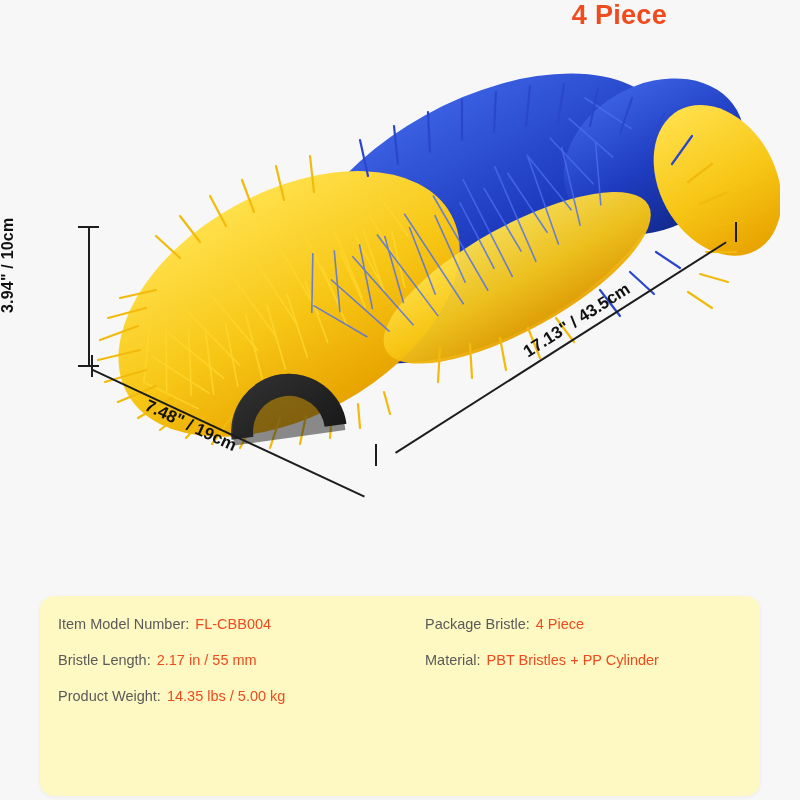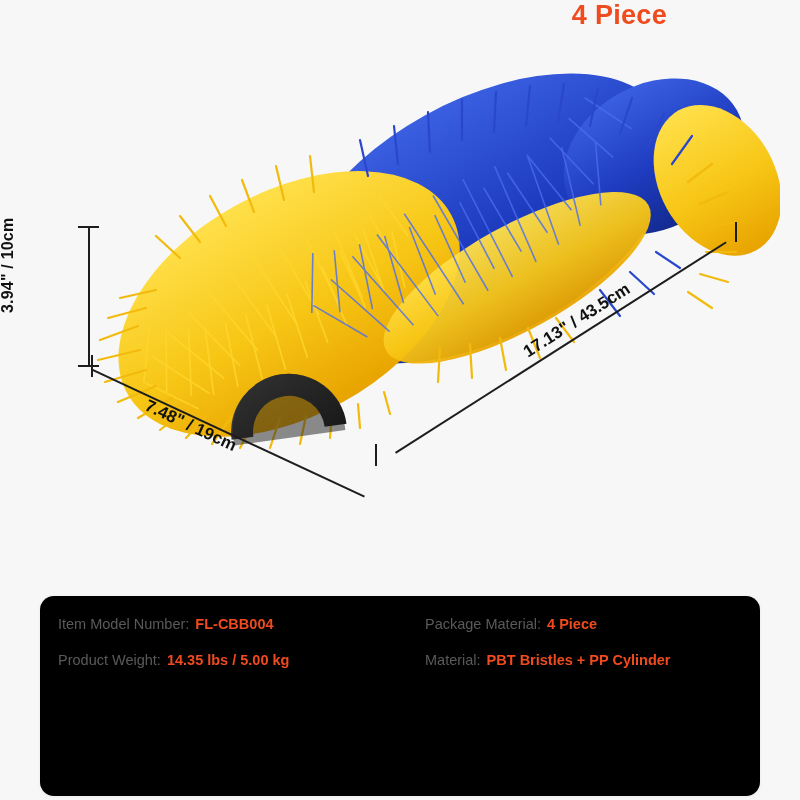--- a/index.html
+++ b/index.html
@@ -142,21 +142,21 @@
     font-size: 17px;
   }
 
   
   #spec-card {
     position: absolute;
     left: 40px;
     top: 596px;
     width: 720px;
     height: 200px;
-    background: #000000;
+    background: #fef9c3;
     border-radius: 14px;
     box-shadow: 0 1px 4px rgba(0,0,0,0.05);
     overflow: hidden;
   }
   .spec-col {
     position: absolute;
     top: 20px;
   }
   #spec-col-left { left: 18px; width: 350px; }
   #spec-col-right { left: 385px; width: 335px; }
@@ -167,21 +167,21 @@
     height: 36px;
     font-size: 14.5px;
   }
   .spec-label {
     color: #5a5a5a;
     margin-right: 6px;
     white-space: nowrap;
   }
   .spec-value {
     color: #ef4b1e;
-    font-weight: bold;
+    font-weight: normal;
     white-space: nowrap;
   }
 </style>
 </head>
 <body>
 
 <div id="product-image-area">
 
   <div id="piece-badge">4 Piece</div>
 
@@ -364,28 +364,32 @@
   <div class="dim-label" id="dim-length-label">17.13" / 43.5cm</div>
 </div>
 
 <div id="spec-card">
   <div class="spec-col" id="spec-col-left">
     <div class="spec-row">
       <span class="spec-label">Item Model Number:</span>
       <span class="spec-value">FL-CBB004</span>
     </div>
     <div class="spec-row">
+      <span class="spec-label">Bristle Length:</span>
+      <span class="spec-value">2.17 in / 55 mm</span>
+    </div>
+    <div class="spec-row">
       <span class="spec-label">Product Weight:</span>
       <span class="spec-value">14.35 lbs / 5.00 kg</span>
     </div>
   </div>
 
   <div class="spec-col" id="spec-col-right">
     <div class="spec-row">
-      <span class="spec-label">Package Material:</span>
+      <span class="spec-label">Package Bristle:</span>
       <span class="spec-value">4 Piece</span>
     </div>
     <div class="spec-row">
       <span class="spec-label">Material:</span>
       <span class="spec-value">PBT Bristles + PP Cylinder</span>
     </div>
   </div>
 </div>
 
 </body></html>

